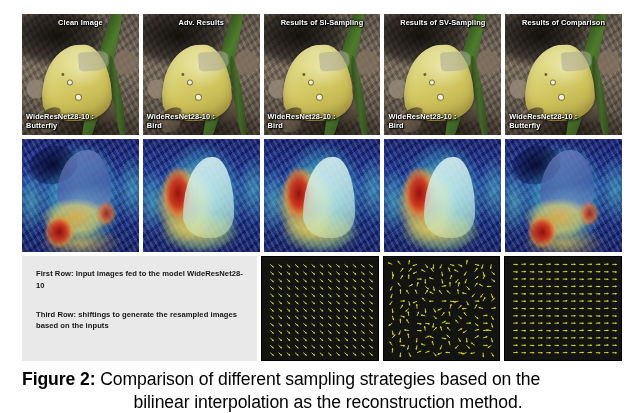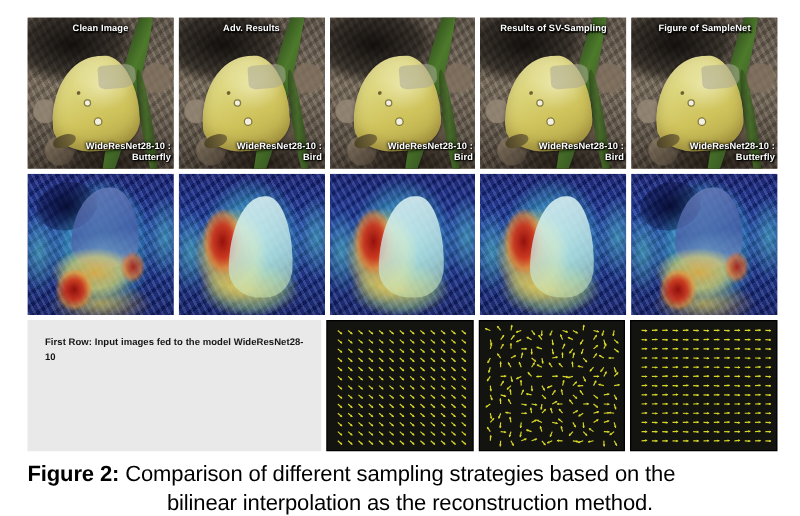--- a/index.html
+++ b/index.html
@@ -125,21 +125,21 @@
     left: 0; width: 100%;
     color: #ffffff;
     font-size: 7.4px;
     font-weight: bold;
     letter-spacing: .1px;
     text-shadow: 0 0 2px #000, 0 0 3px #000, 1px 1px 1px #000;
     line-height: 1.25;
   }
   .cap-top { top: 4px; text-align: center; }
   .cap-bot { bottom: 5px; left: 4px; width: calc(100% - 6px); text-align: left; }
-  .cap-bot .lbl { display: block; text-align: right; }
+  .cap-bot .lbl { display: block; }
 
   
   .cam { position: absolute; inset: 0; background: #1b2a8a; overflow: hidden; }
   .cam .base {
     position: absolute; inset: 0;
     background-image:
       repeating-linear-gradient(62deg, rgba(255,255,255,.10) 0 2px, rgba(0,0,0,.14) 2px 5px),
       repeating-linear-gradient(-36deg, rgba(0,0,0,.16) 0 3px, rgba(255,255,255,.06) 3px 8px),
       linear-gradient(180deg,#15207a 0%, #1b3fa8 40%, #122070 100%);
   }
@@ -303,20 +303,21 @@
         <div class="photo">
           <div class="blade"></div>
           <div class="blade2"></div>
           <div class="wing">
             <div class="spot a"></div>
             <div class="spot b"></div>
             <div class="spot c"></div>
           </div>
           <div class="body"></div>
         </div>
+        <div class="cap-top">Results of SI-Sampling</div>
         <div class="cap-bot">
           <span class="lbl">WideResNet28-10 :</span>
           <span class="lbl">Bird</span>
         </div>
       </div>
 
       <div class="cell">
         <div class="photo">
           <div class="blade"></div>
           <div class="blade2"></div>
@@ -338,21 +339,21 @@
         <div class="photo">
           <div class="blade"></div>
           <div class="blade2"></div>
           <div class="wing">
             <div class="spot a"></div>
             <div class="spot b"></div>
             <div class="spot c"></div>
           </div>
           <div class="body"></div>
         </div>
-        <div class="cap-top">Figure of SampleNet</div>
+        <div class="cap-top">Results of Comparison</div>
         <div class="cap-bot">
           <span class="lbl">WideResNet28-10 :</span>
           <span class="lbl">Butterfly</span>
         </div>
       </div>
     </div>
 
     <div class="row row2">
       <div class="cell">
         <div class="cam hotBottom">
@@ -394,20 +395,21 @@
           <div class="dark"></div>
           <div class="veil"></div>
           <div class="hot"></div>
         </div>
       </div>
     </div>
 
     <div class="row row3">
       <div class="notes">
         <p>First Row: Input images fed to the model WideResNet28-10</p>
+        <p>Third Row: shiftings to generate the resampled images based on the inputs</p>
       </div>
 
       <div class="cellq quiver">
         <div class="field">
           <svg id="q-uniform" viewBox="0 0 118 105" preserveAspectRatio="none">
               <path d="M8.43 7.50L11.89 10.53" stroke="#d8d82a" stroke-width="0.95" fill="none"></path>
               <path d="M11.89 10.53L9.92 10.19L11.29 8.62Z" fill="#d8d82a"></path>
               <path d="M16.86 7.50L20.32 10.53" stroke="#d8d82a" stroke-width="0.95" fill="none"></path>
               <path d="M20.32 10.53L18.34 10.19L19.72 8.62Z" fill="#d8d82a"></path>
               <path d="M25.29 7.50L28.74 10.53" stroke="#d8d82a" stroke-width="0.95" fill="none"></path>

